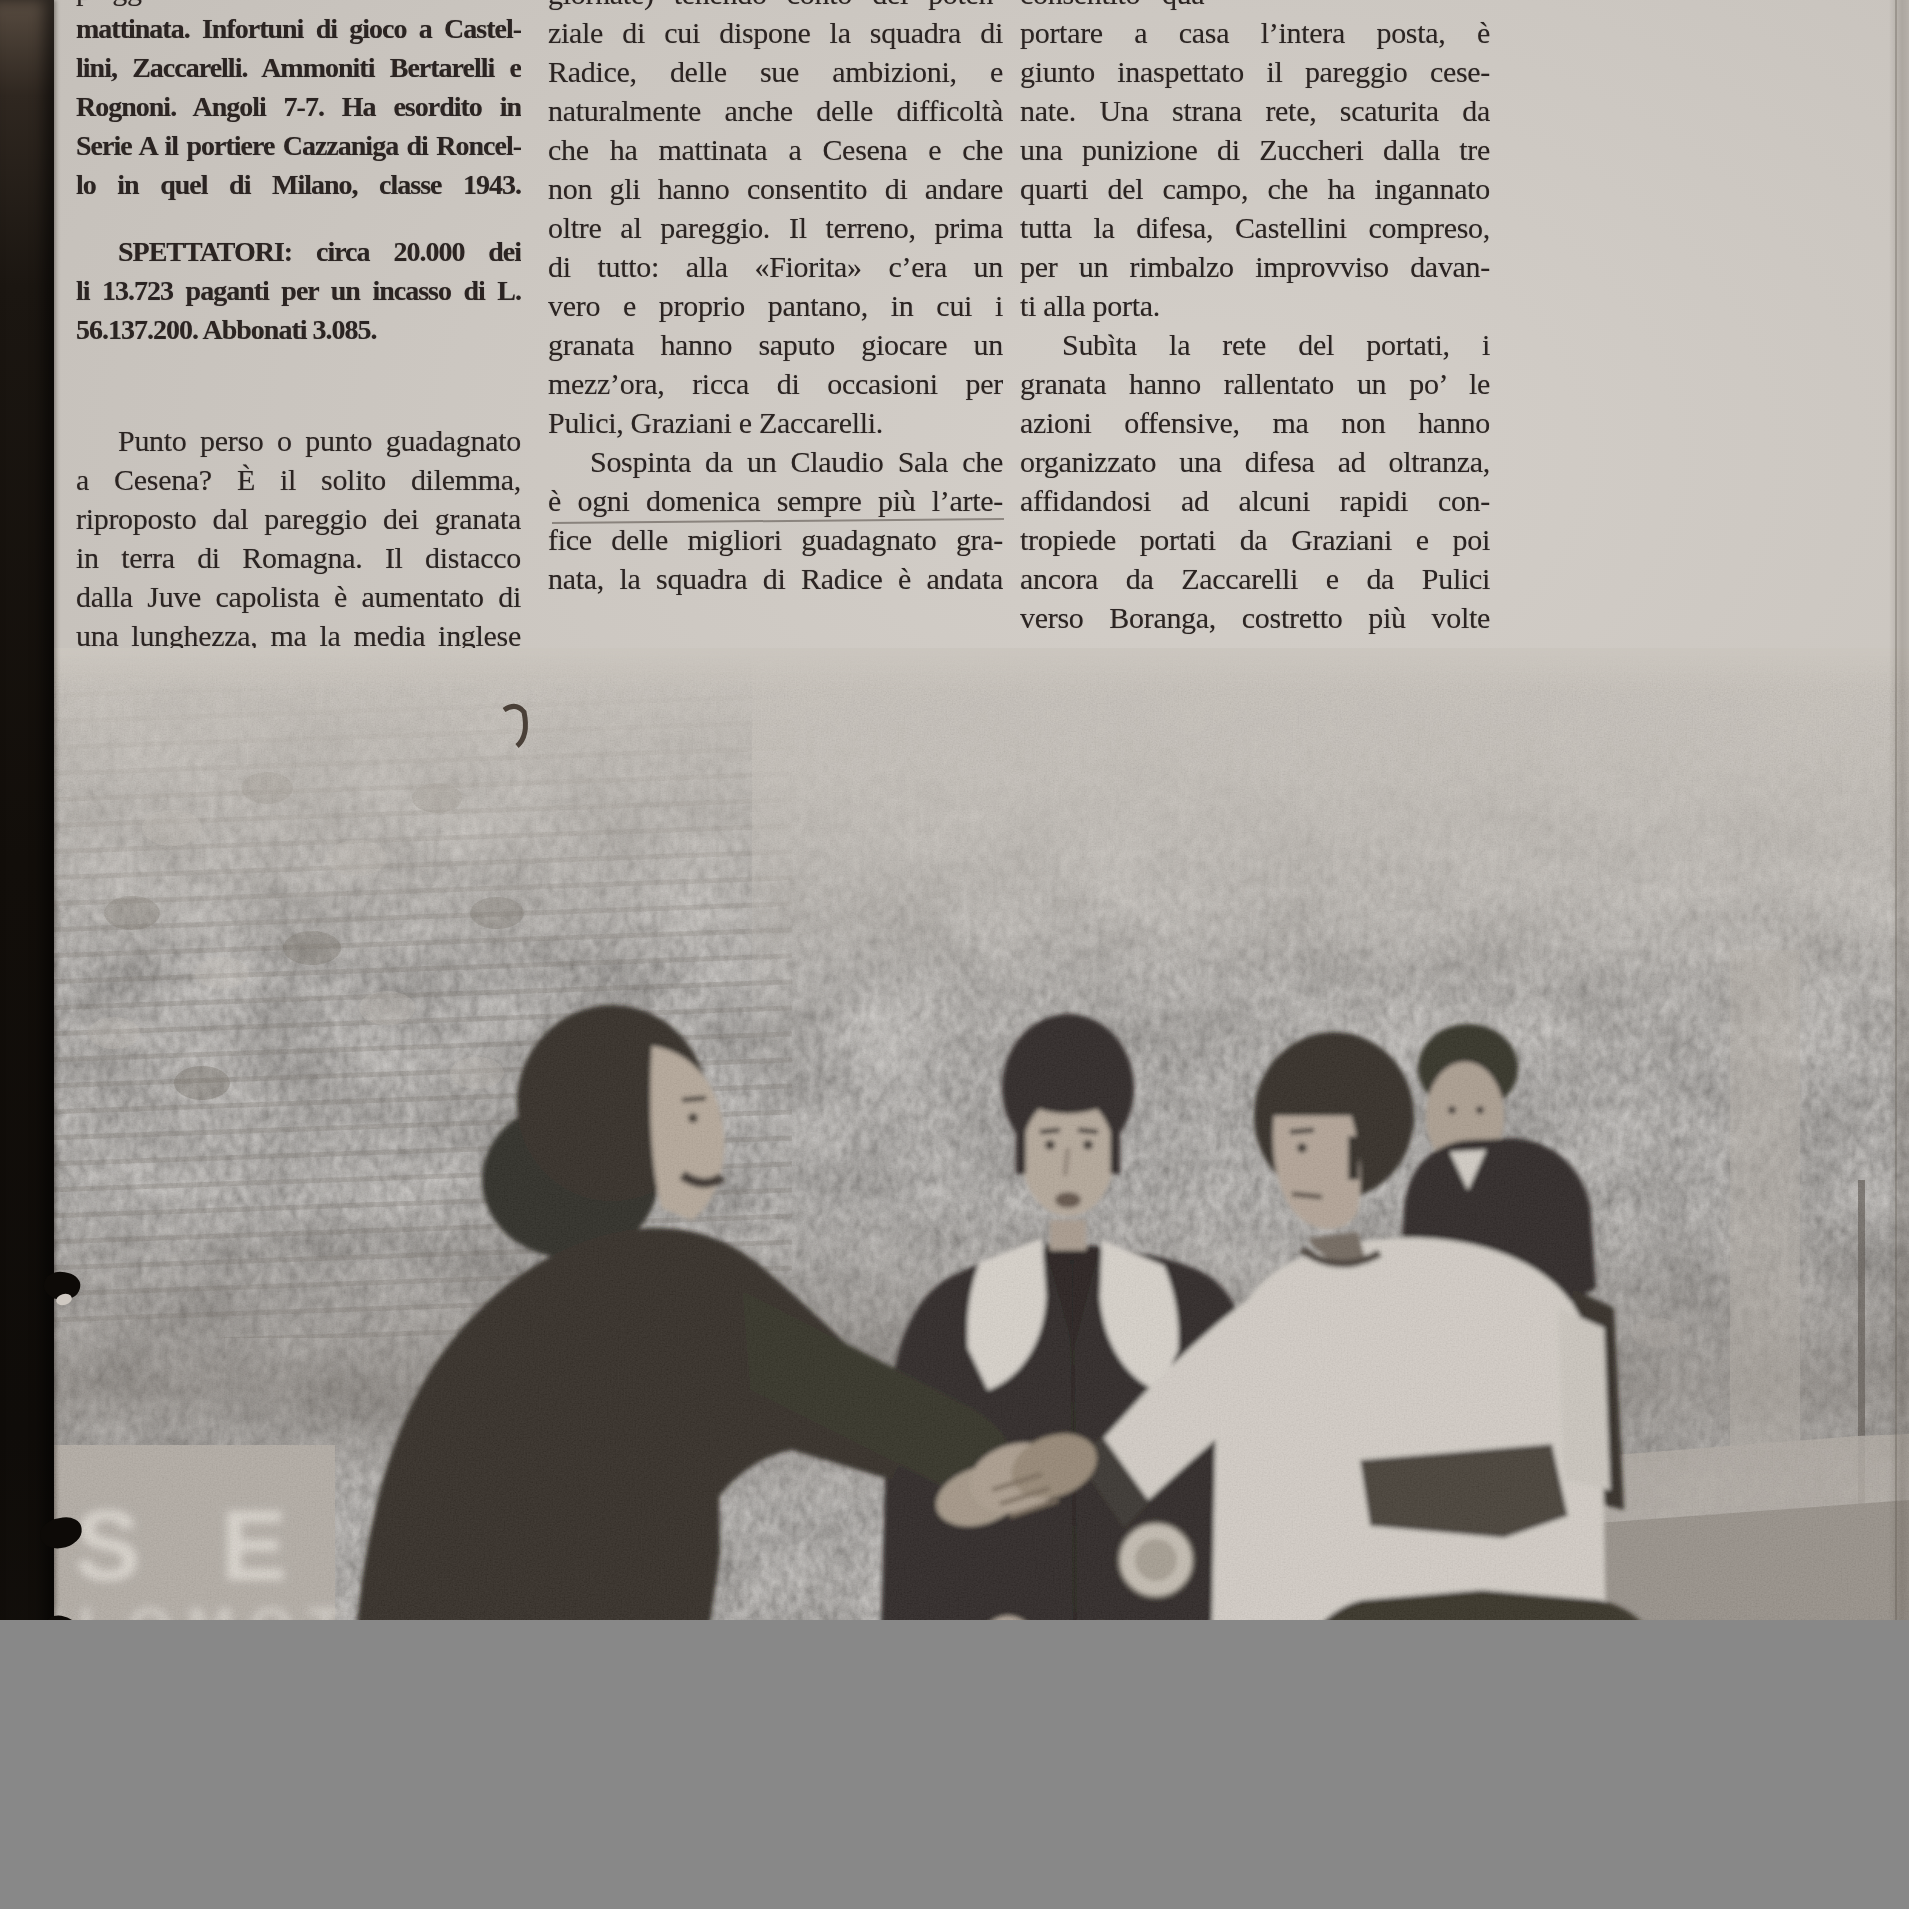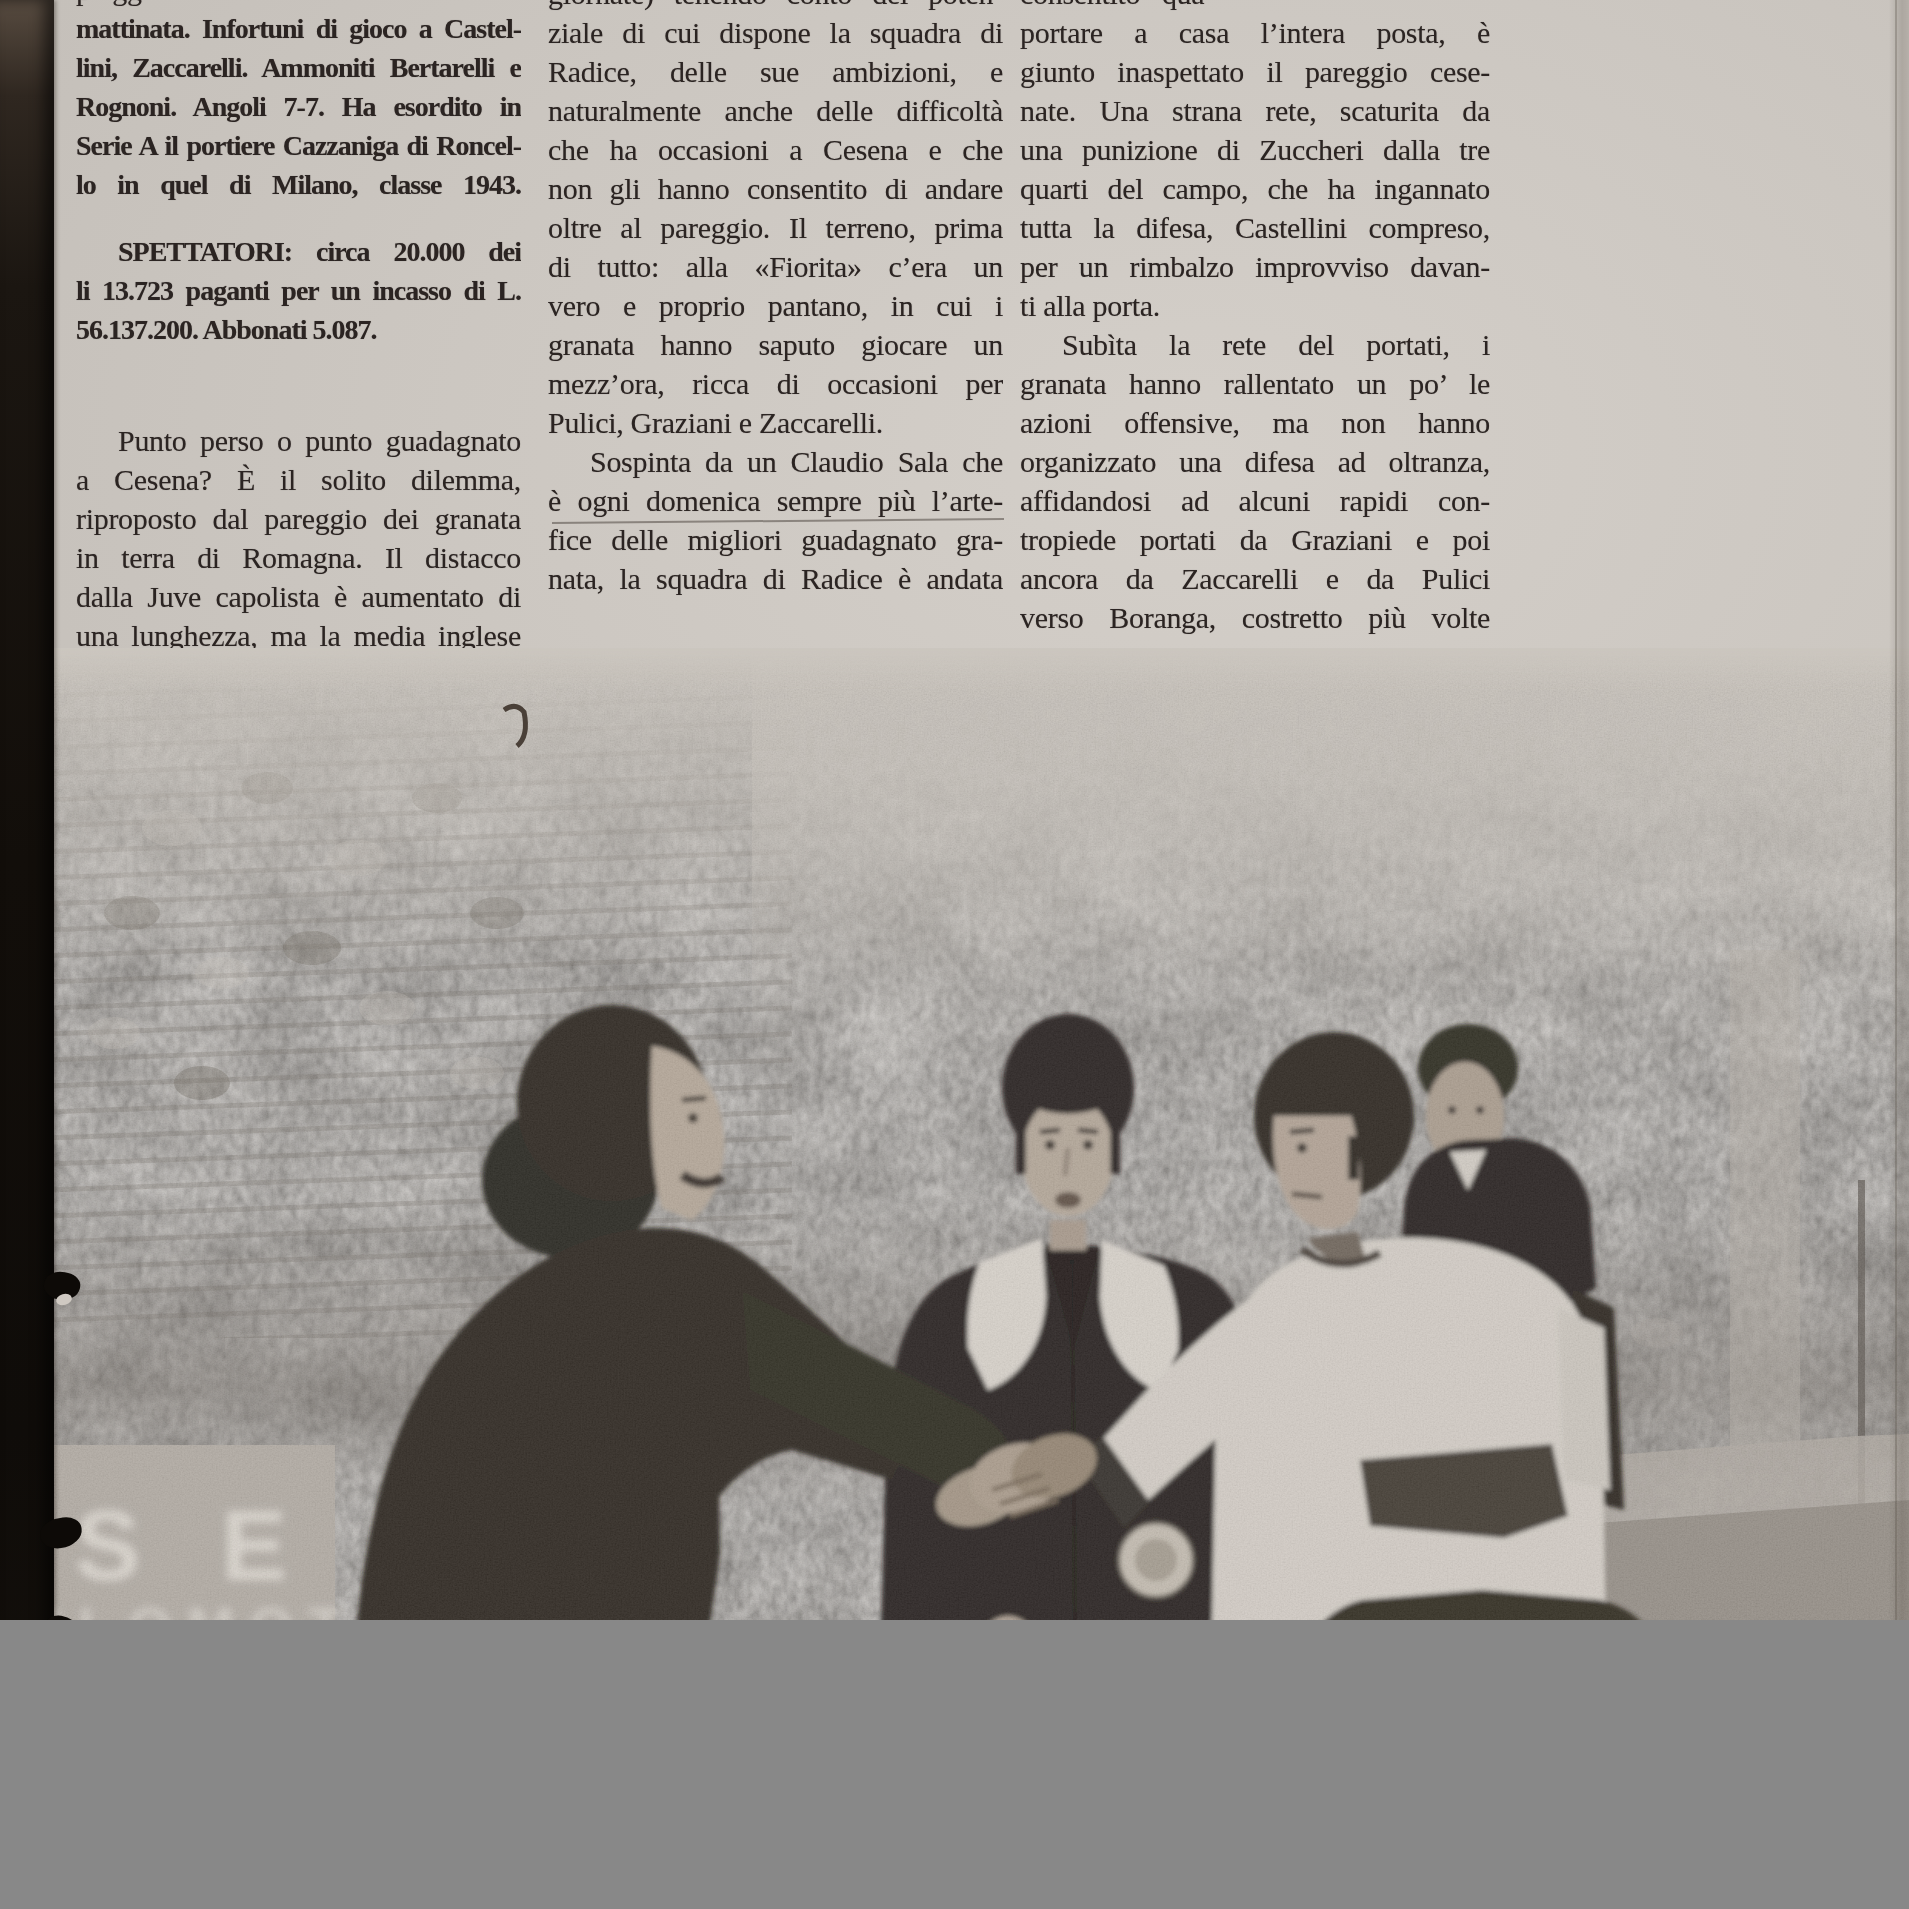--- a/index.html
+++ b/index.html
@@ -58,38 +58,38 @@
         <div class="par bold">
           <div class="jline">mattinata. Infortuni di gioco a Castel-</div>
           <div class="jline">lini, Zaccarelli. Ammoniti Bertarelli e</div>
           <div class="jline">Rognoni. Angoli 7-7. Ha esordito in</div>
           <div class="jline">Serie A il portiere Cazzaniga di Roncel-</div>
           <div class="jline">lo in quel di Milano, classe 1943.</div>
         </div>
         <div class="par bold indent">
           <div class="jline">SPETTATORI: circa 20.000 dei qua-</div>
           <div class="jline">li 13.723 paganti per un incasso di L.</div>
-          <div class="jline rag">56.137.200. Abbonati 5.087.</div>
+          <div class="jline rag">56.137.200. Abbonati 3.085.</div>
         </div>
         <div class="par indent">
           <div class="jline">Punto perso o punto guadagnato</div>
           <div class="jline">a Cesena? È il solito dilemma,</div>
           <div class="jline">riproposto dal pareggio dei granata</div>
           <div class="jline">in terra di Romagna. Il distacco</div>
           <div class="jline">dalla Juve capolista è aumentato di</div>
           <div class="jline">una lunghezza, ma la media inglese</div>
         </div>
       </div>
     <div class="col" id="col-mid">
         <div class="jline frag">giornate) tenendo conto del poten-</div>
         <div class="par">
           <div class="jline">ziale di cui dispone la squadra di</div>
           <div class="jline">Radice, delle sue ambizioni, e</div>
           <div class="jline">naturalmente anche delle difficoltà</div>
-          <div class="jline">che ha occasioni a Cesena e che</div>
+          <div class="jline">che ha mattinata a Cesena e che</div>
           <div class="jline">non gli hanno consentito di andare</div>
           <div class="jline">oltre al pareggio. Il terreno, prima</div>
           <div class="jline">di tutto: alla «Fiorita» c’era un</div>
           <div class="jline">vero e proprio pantano, in cui i</div>
           <div class="jline">granata hanno saputo giocare un</div>
           <div class="jline">mezz’ora, ricca di occasioni per</div>
           <div class="jline rag">Pulici, Graziani e Zaccarelli.</div>
         </div>
         <div class="par indent">
           <div class="jline">Sospinta da un Claudio Sala che</div>

